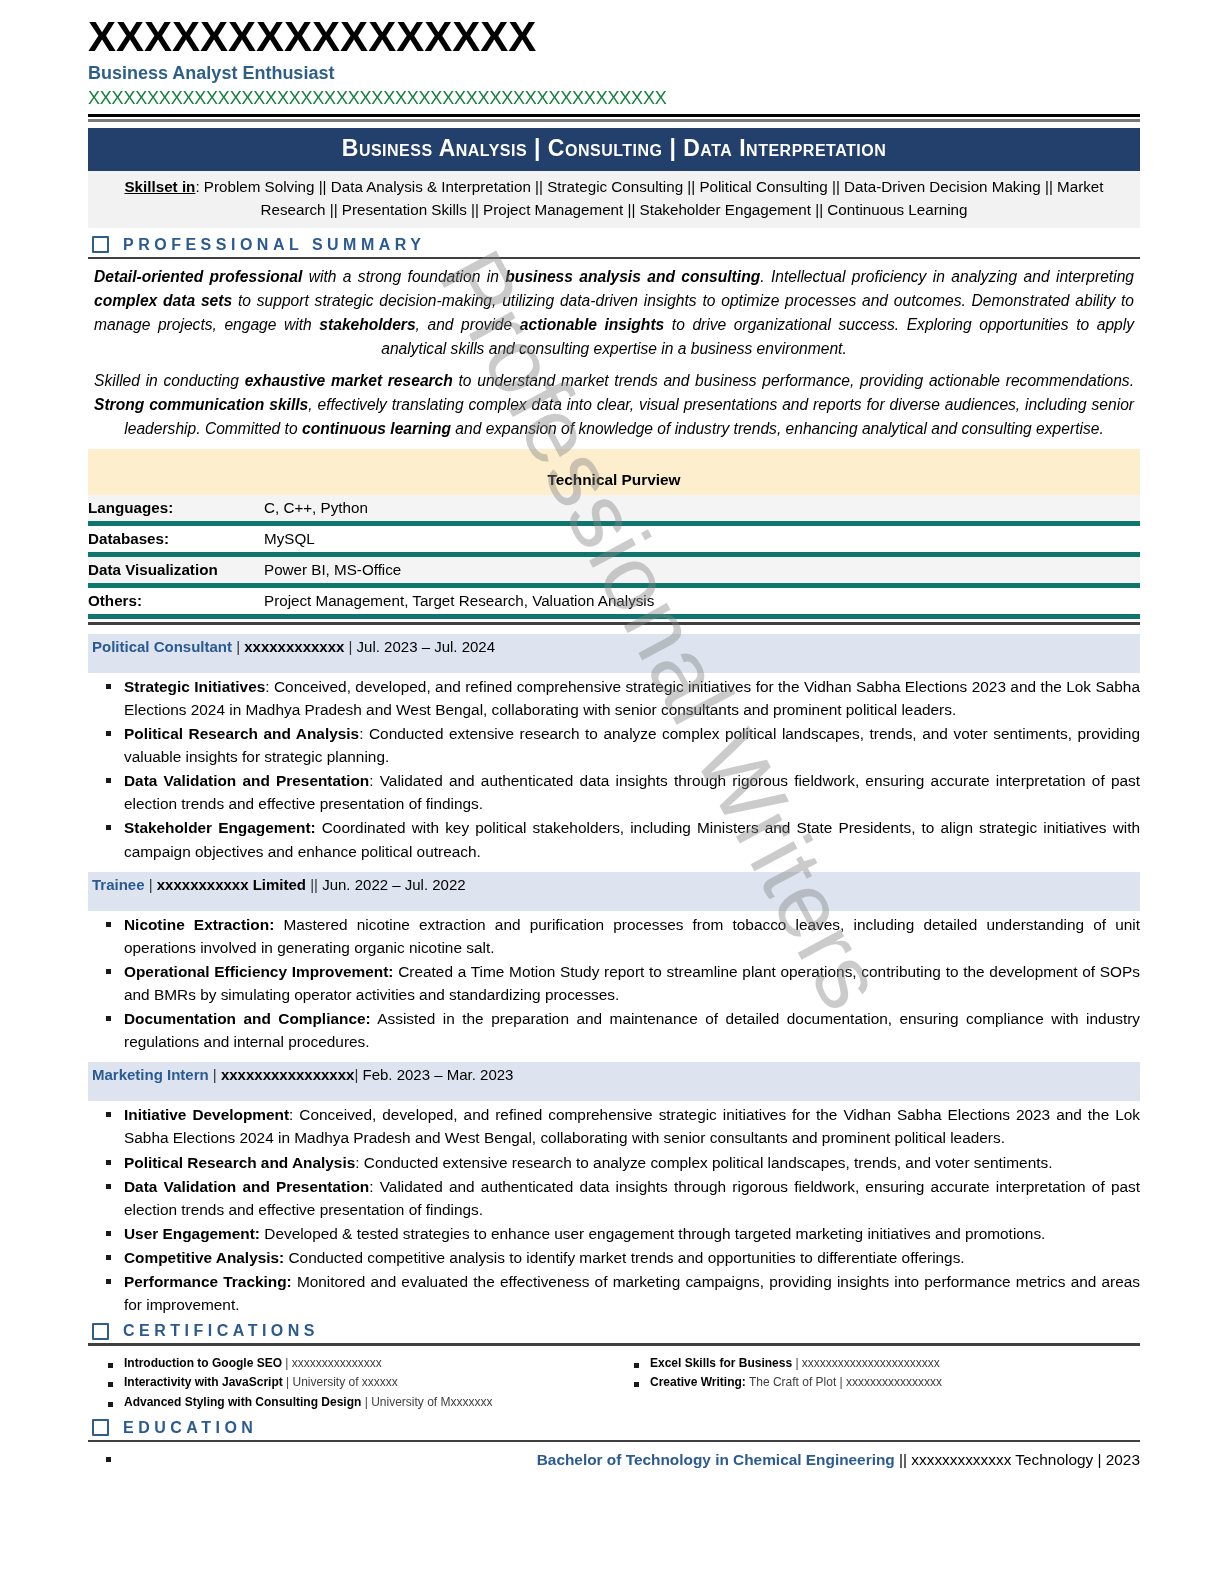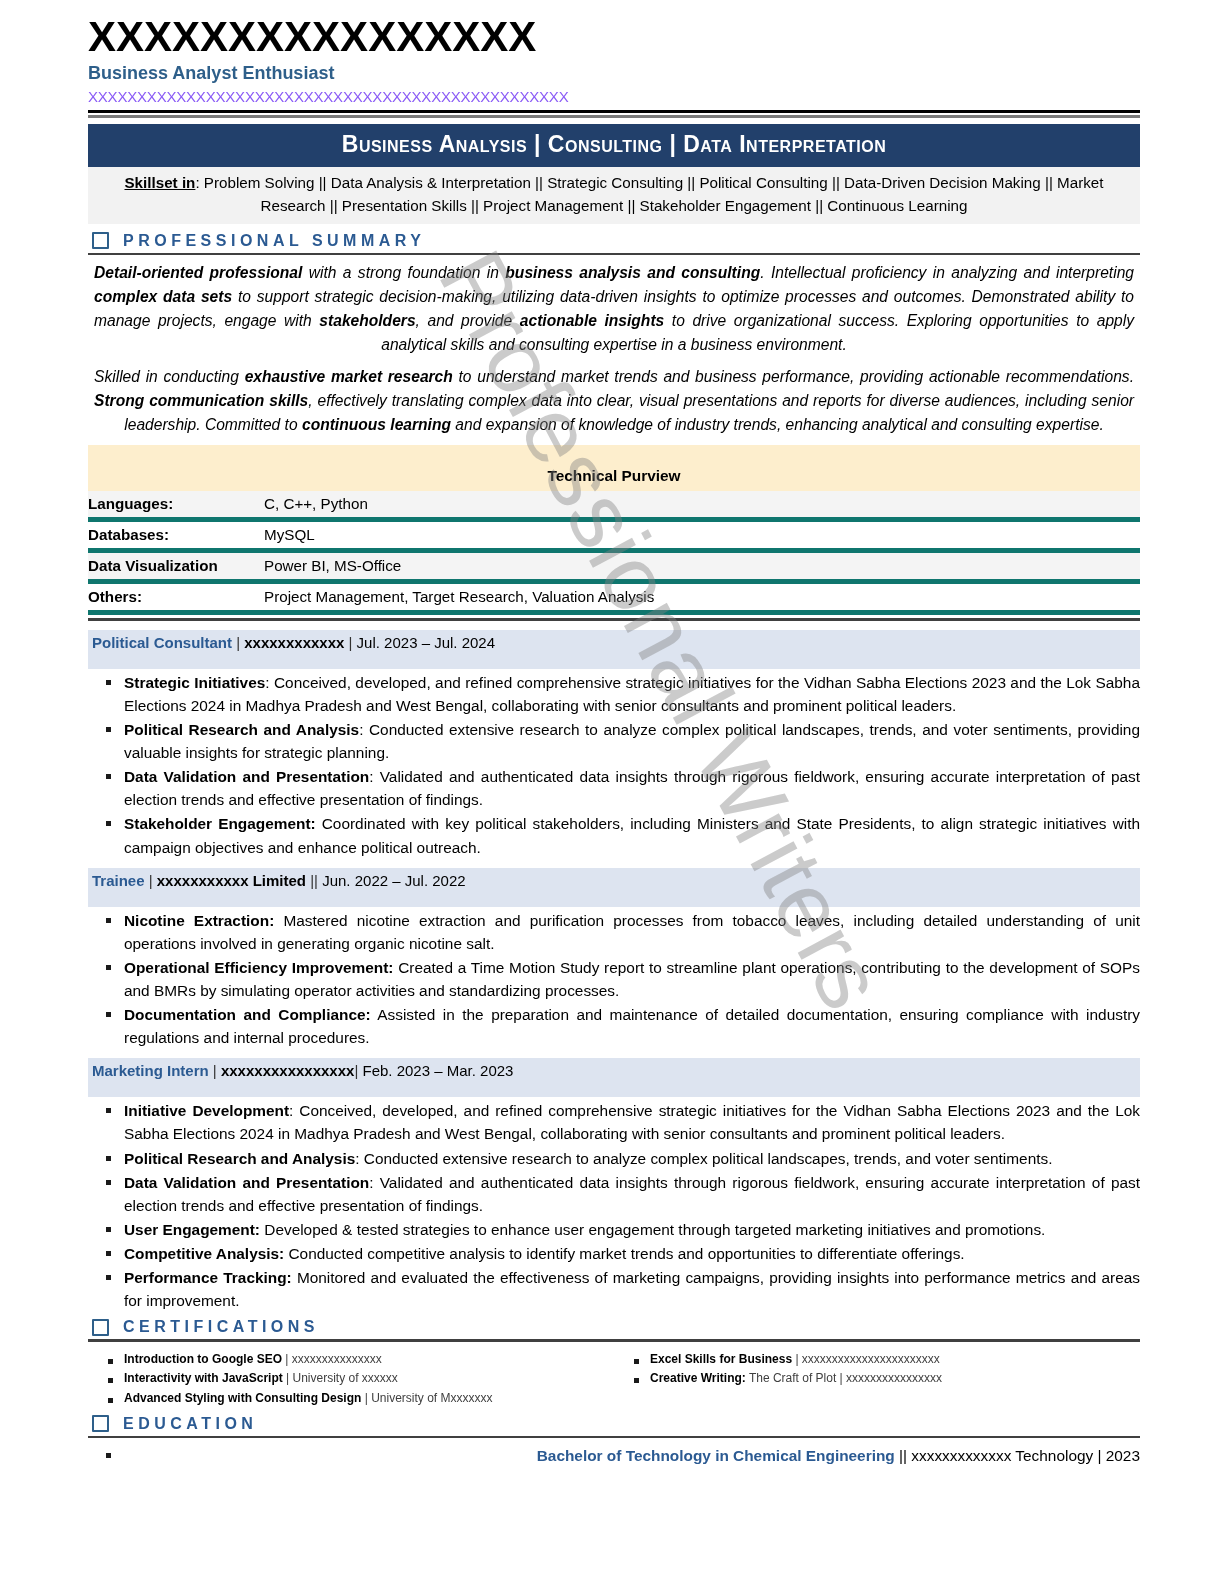--- a/index.html
+++ b/index.html
@@ -53,22 +53,22 @@
     margin: 0 0 4px 0;
     color: #000;
   }
   .cand-title {
     font-size: 18px;
     font-weight: bold;
     color: #2e5f8a;
     margin: 0 0 4px 0;
   }
   .cand-contact {
-    font-size: 15px;
-    color: #8b5cf6;
+    font-size: 18px;
+    color: #15803d;
     letter-spacing: -0.2px;
     margin: 0 0 5px 0;
   }
   .rule-black {
     height: 3px;
     background: #000000;
     margin: 2px 0 2px 0;
   }
   .rule-gray {
     height: 3px;

